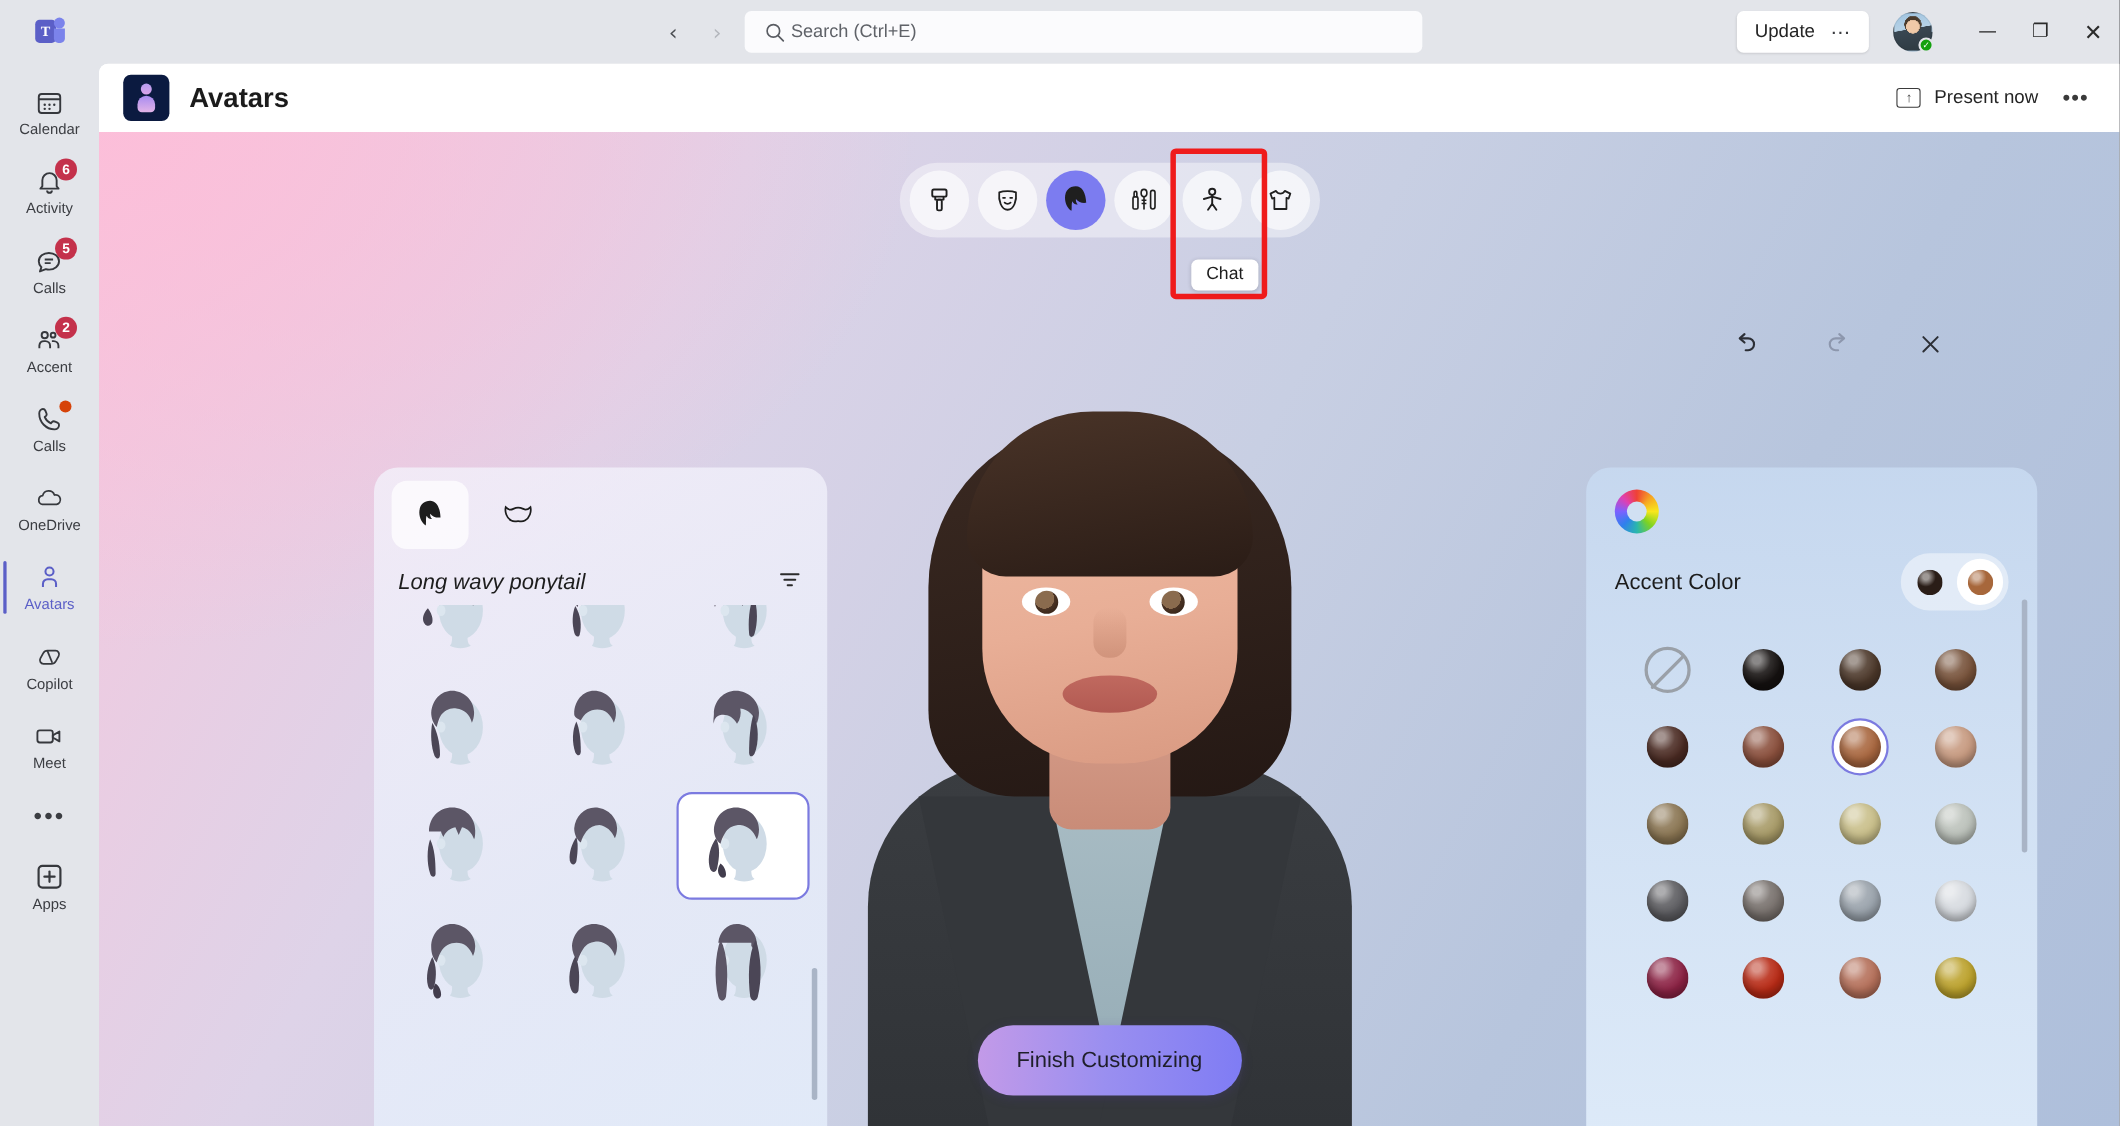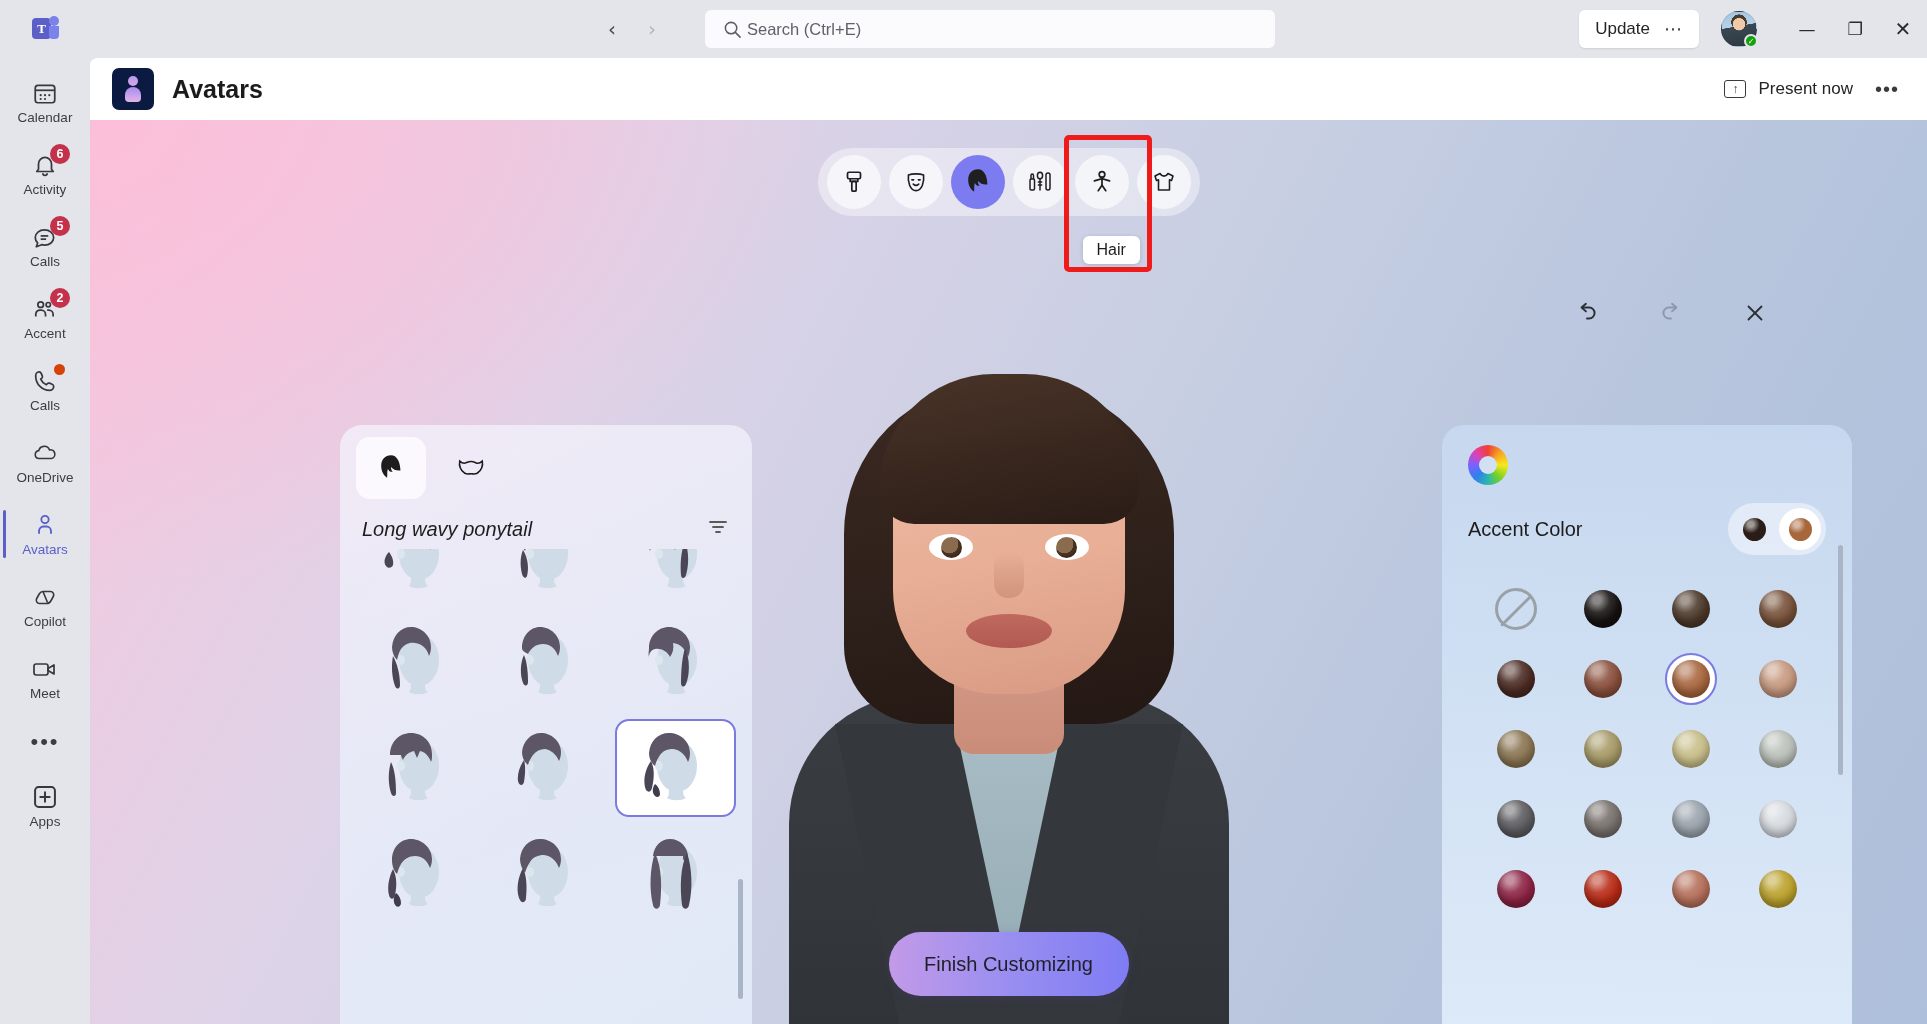--- a/index.html
+++ b/index.html
@@ -19,21 +19,21 @@
   .teams-logo .cir { position:absolute; right:-1px; top:0px; width:10px; height:10px; border-radius:50%;
                      background:#7b83eb; }
   .teams-logo .cir2 { position:absolute; right:-1px; top:10px; width:10px; height:13px;
                       background:#7b83eb; border-radius:0 0 4px 4px; }
 
   #nav-arrows { display:flex; gap:6px; margin-left:505px; }
   .navbtn { width:34px; height:34px; display:flex; align-items:center; justify-content:center;
             border-radius:5px; color:#4a4d52; font-size:20px; font-family:"DejaVu Sans", sans-serif; }
   .navbtn.dim { color:#b4b7bd; }
 
-  #searchbox { margin-left:36px; width:570px; height:38px; background:#fbfbfd; border-radius:6px;
+  #searchbox { margin-left:8px; width:616px; height:38px; background:#fbfbfd; border-radius:6px;
                display:flex; align-items:center; padding:0 12px; }
   #search-ico { width:30px; display:flex; justify-content:center; color:#5a5d63; }
   #search-ph { font-size:16.5px; color:#5f6268; }
 
   #tb-right { margin-left:auto; display:flex; align-items:center; height:58px; }
   #update-btn { height:38px; background:#fff; border-radius:6px; display:flex; align-items:center;
                 padding:0 16px; gap:14px; box-shadow:0 1px 2px rgba(0,0,0,.10); }
   #update-btn .lbl { font-size:17px; color:#242424; }
   #update-btn .dots { font-size:18px; color:#3b3d41; letter-spacing:1px; }
   #avatar-wrap { position:relative; margin-left:22px; width:36px; height:36px; }
@@ -452,21 +452,21 @@
             </div>
             <div class="cat">
               <span>
                 <svg width="26" height="26" viewBox="0 0 26 24" fill="none" stroke="currentColor" stroke-width="1.6" stroke-linejoin="round">
                   <path d="M9 3.5L4 6l1.5 4.5 2-0.7V20h11V9.8l2 .7L22 6l-5-2.5c-1 1.8-2.3 2.6-4 2.6S10 5.3 9 3.5z"></path>
                 </svg>
               </span>
             </div>
           </div>
         <div id="hair-highlight"></div>
-        <div id="hair-tip">Hair</div>
+        <div id="hair-tip">Chat</div>
       </div>
 
       <div id="canvas-actions">
           <div class="ca">
             <span><svg width="26" height="26" viewBox="0 0 24 24" fill="none" stroke="currentColor" stroke-width="1.8" stroke-linecap="round" stroke-linejoin="round">
                 <path d="M8 7H14a5 5 0 0 1 0 10h-2"></path>
                 <polyline points="11,3.5 7,7 11,10.5"></polyline>
               </svg></span>
           </div>
           <div class="ca dim">

